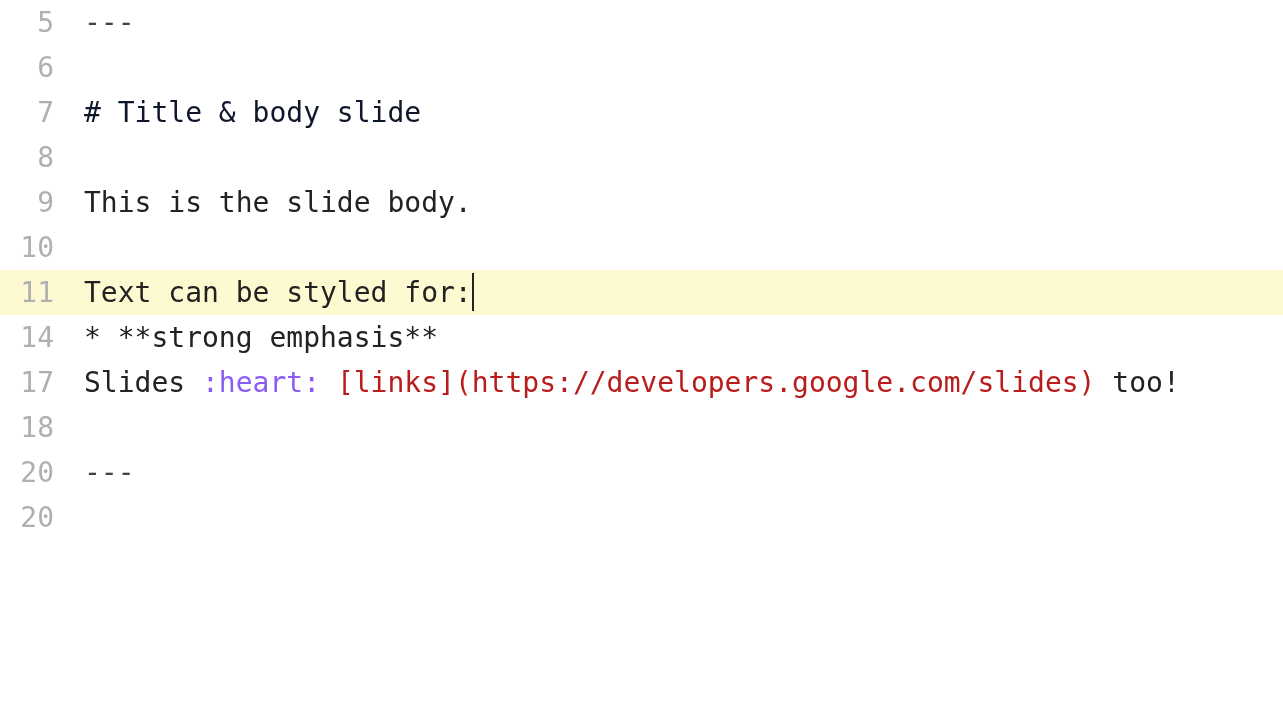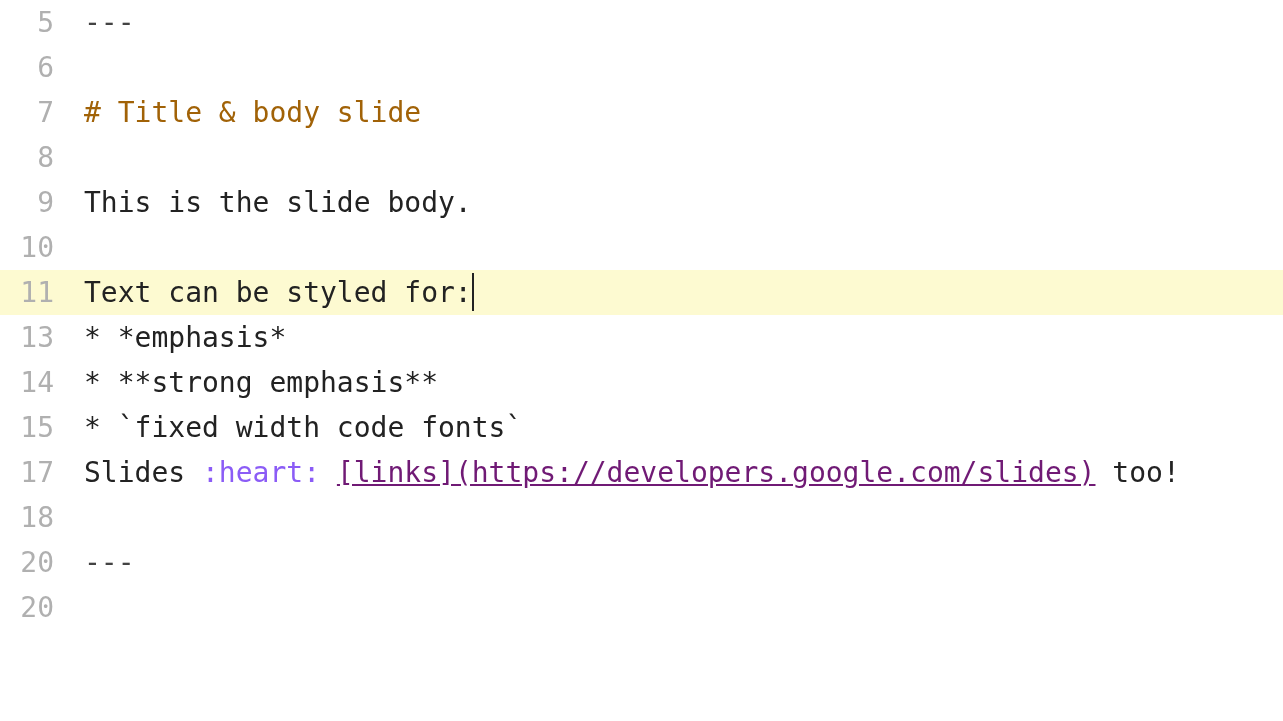--- a/index.html
+++ b/index.html
@@ -34,44 +34,42 @@
   }
   .code {
     flex: 1;
     padding-left: 18px;
     color: #222222;
     position: relative;
   }
   .line.active { background: #fdfad1; }
   .line.active .gutter { background: #fdfad1; padding-left: 12px; }
   .tok-meta   { color: #434343; }
-  .tok-header { color: #a16207; }
+  .tok-header { color: #0f172a; }
   .tok-text   { color: #222222; margin-top: 32px; }
   .tok-emoji  { color: #8b5cf6; }
-  .tok-link   { color: #701a75; text-decoration: underline; }
+  .tok-link   { color: #b91c1c; }
   .cursor {
     display: inline-block;
     width: 0;
     border-left: 2px solid #222222;
     height: 38px;
     vertical-align: middle;
     margin-top: -4px;
   }
 </style>
 </head>
 <body>
 
 <div class="editor" id="editor-root">
     <div class="line"><div class="gutter">5</div><div class="code"><span class="tok-meta">---</span></div></div>
     <div class="line"><div class="gutter">6</div><div class="code"></div></div>
     <div class="line"><div class="gutter">7</div><div class="code"><span class="tok-header"># Title &amp; body slide</span></div></div>
     <div class="line"><div class="gutter">8</div><div class="code"></div></div>
     <div class="line"><div class="gutter">9</div><div class="code"><span class="tok-text">This is the slide body.</span></div></div>
     <div class="line"><div class="gutter">10</div><div class="code"></div></div>
     <div class="line active"><div class="gutter">11</div><div class="code"><span class="tok-text">Text can be styled for:</span><span class="cursor"></span></div></div>
-    <div class="line"><div class="gutter">13</div><div class="code"><span class="tok-text">* *emphasis*</span></div></div>
     <div class="line"><div class="gutter">14</div><div class="code"><span class="tok-text">* **strong emphasis**</span></div></div>
-    <div class="line"><div class="gutter">15</div><div class="code"><span class="tok-text">* `fixed width code fonts`</span></div></div>
     <div class="line"><div class="gutter">17</div><div class="code"><span class="tok-text">Slides </span><span class="tok-emoji">:heart:</span><span class="tok-text"> </span><span class="tok-link">[links](https://developers.google.com/slides)</span><span class="tok-text"> too!</span></div></div>
     <div class="line"><div class="gutter">18</div><div class="code"></div></div>
     <div class="line"><div class="gutter">20</div><div class="code"><span class="tok-meta">---</span></div></div>
     <div class="line"><div class="gutter">20</div><div class="code"></div></div>
   </div>
 
 </body></html>

